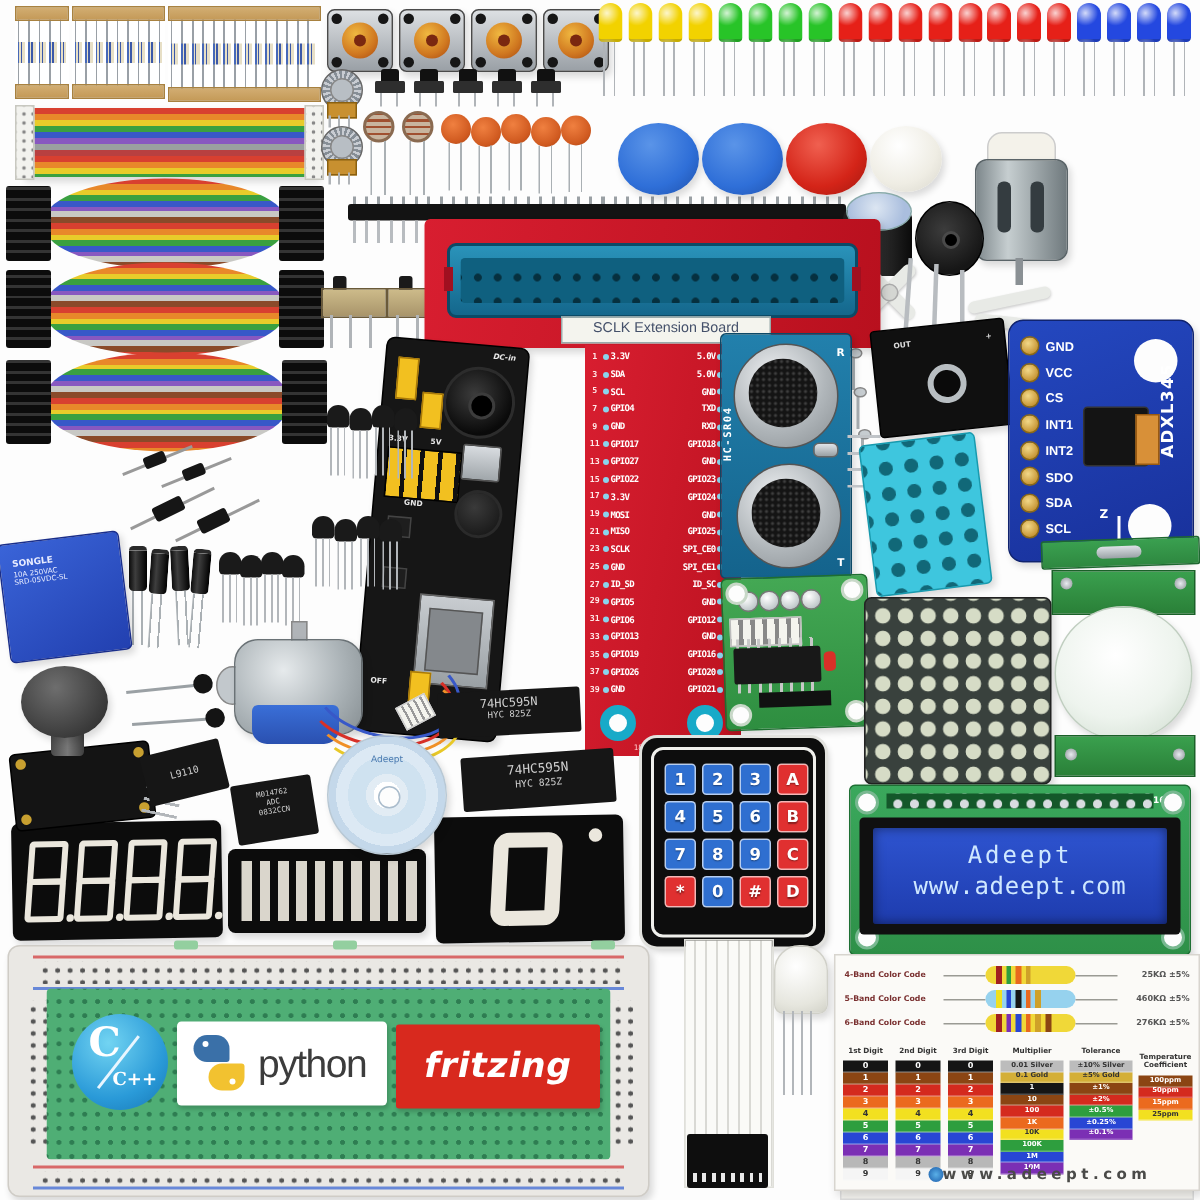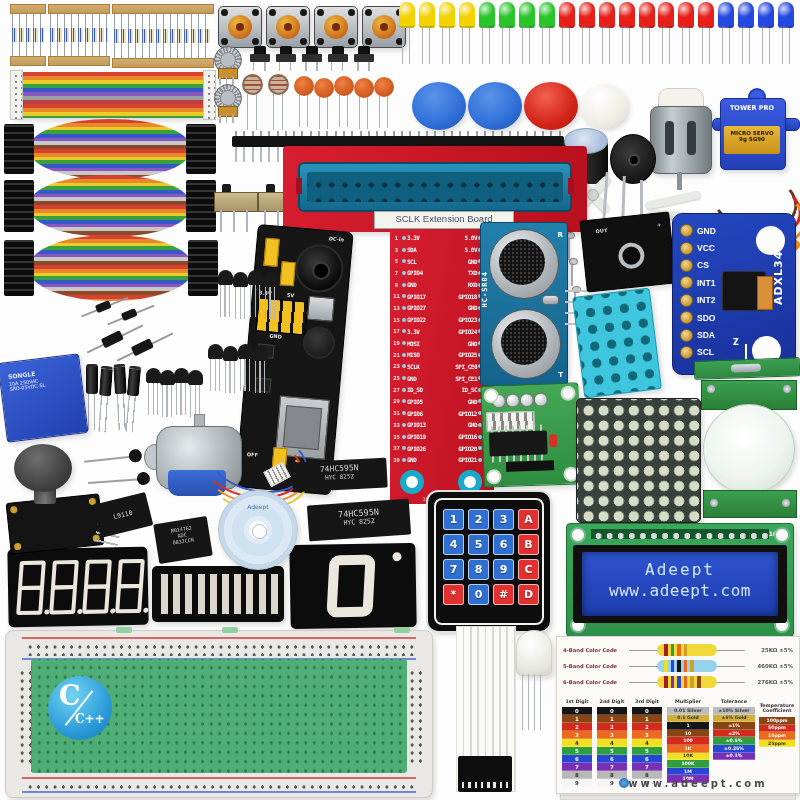--- a/index.html
+++ b/index.html
@@ -520,34 +520,20 @@
 
   <div class="a" style="left:650px;top:88px;width:60px;height:102px">
     <div class="a" style="left:8px;top:0;width:44px;height:24px;background:#f4f2ea;border-radius:10px 10px 0 0;border:1px solid #ccc"></div>
     <div class="a motor-body sh" style="left:0;top:18px;width:60px;height:66px">
       <div class="motor-slot" style="left:14px;top:14px"></div>
       <div class="motor-slot" style="left:36px;top:14px"></div>
     </div>
     <div class="a" style="left:27px;top:84px;width:5px;height:18px;background:#8a9094"></div>
   </div>
 
-  <div class="a" style="left:710px;top:88px;width:90px;height:180px">
-    <div class="a" style="left:38px;top:0;width:14px;height:14px;border-radius:50%;background:#3a5ae0;border:2px solid #2340b8"></div>
-    <div class="a servo-blue" style="left:2px;top:30px;width:86px;height:11px"></div>
-    <div class="a servo-blue sh" style="left:10px;top:10px;width:64px;height:70px"></div>
-    <div class="a" style="left:14px;top:16px;width:56px;text-align:center;color:#fff;font-size:6.5px;font-weight:bold">TOWER PRO</div>
-    <div class="a servo-label" style="left:14px;top:38px;width:56px;height:28px">
-      <div style="font-size:5.5px;font-weight:bold;margin-top:4px">MICRO SERVO</div>
-      <div style="font-size:5.5px;font-weight:bold">9g SG90</div>
-    </div>
-    <div class="a wirearc" style="left:0px;top:82px;width:82px;height:54px;border-width:3px;border-bottom-color:#6a3420;border-right-color:#6a3420;transform:rotate(14deg)"></div>
-    <div class="a wirearc" style="left:6px;top:92px;width:80px;height:52px;border-width:3px;border-bottom-color:#d42418;border-right-color:#d42418;transform:rotate(10deg)"></div>
-    <div class="a wirearc" style="left:12px;top:102px;width:78px;height:52px;border-width:3px;border-bottom-color:#f09028;border-right-color:#f09028;transform:rotate(6deg)"></div>
-    <div class="a" style="left:52px;top:142px;width:34px;height:30px;background:linear-gradient(100deg,#6a3420 0 30%,#d42418 30% 60%,#f09028 60%);transform:rotate(40deg);border-radius:4px"></div>
-  </div>
 
   <div class="a" style="left:562px;top:128px;width:46px;height:62px">
     <div class="a" style="left:0;top:10px;width:46px;height:46px;background:linear-gradient(90deg,#1c1c1c,#3c3c3c 35%,#0a0a0a);border-radius:8px"></div>
     <div class="a buzz-top" style="left:2px;top:0;width:42px;height:24px;background:radial-gradient(circle at 45% 40%,#dce6f2,#aabede 70%);border:1px solid #8aa;"></div>
   </div>
   <div class="a" style="left:610px;top:134px;width:44px;height:52px">
     <div class="a buzz-top" style="left:0;top:0;width:44px;height:48px;background:radial-gradient(circle at 42% 38%,#3c3c3c,#161616 70%);border:1px solid #000"></div>
     <div class="a" style="left:18px;top:20px;width:8px;height:8px;border-radius:50%;background:#000;border:2px solid #4a4a4a"></div>
   </div>
 
@@ -1010,20 +996,32 @@
     <div class="holes" style="left:10px;top:36px;width:406px;height:96px"></div>
     <div class="green" style="left:25px;top:28px;width:376px;height:114px"></div>
     <div class="railline" style="left:16px;top:146px;width:394px;background:#d86868"></div>
     <div class="holes" style="left:18px;top:150px;width:390px;height:10px"></div>
     <div class="railline" style="left:16px;top:160px;width:394px;background:#6888d8"></div>
     <div class="a logo-c" style="left:42px;top:45px;width:64px;height:64px">
       <span class="big">C</span>
       <span class="slash"></span>
       <span class="sm">C++</span>
     </div>
+    <div class="a logo-py" style="left:112px;top:50px;width:140px;height:56px">
+      <span class="pylogo">
+          <i class="pb"></i>
+          <i class="py"></i>
+          <i class="pe"></i>
+          <i class="pe2"></i>
+        </span>
+      <span class="txt">python</span>
+    </div>
+    <div class="a logo-fz" style="left:258px;top:52px;width:136px;height:56px">
+      <span>fritzing</span>
+    </div>
   </div>
 
   <div class="a wribbon" style="left:456px;top:626px;width:58px;height:164px"></div>
   <div class="a wconn2" style="left:458px;top:756px;width:54px;height:36px"></div>
   <div class="a rgbled sh" style="left:516px;top:630px;width:34px;height:44px"></div>
   <div class="a rgblegs" style="left:522px;top:674px;width:20px;height:56px"></div>
 
   <div class="a" style="left:560px;top:790px;width:234px;height:8px;background:#f4f3ef;border:1px solid #ddd"></div>
   <div class="a card" style="left:556px;top:636px;width:242px;height:156px">
     <div>

